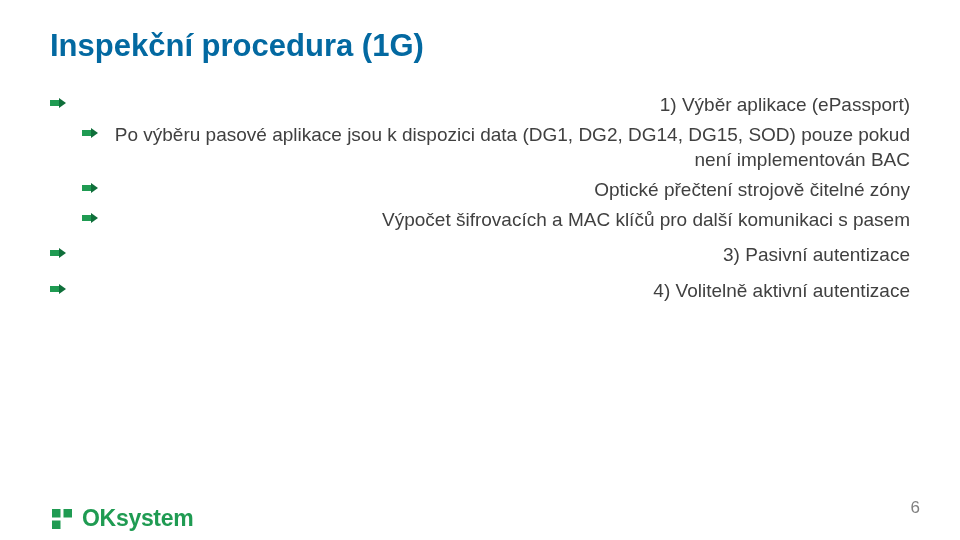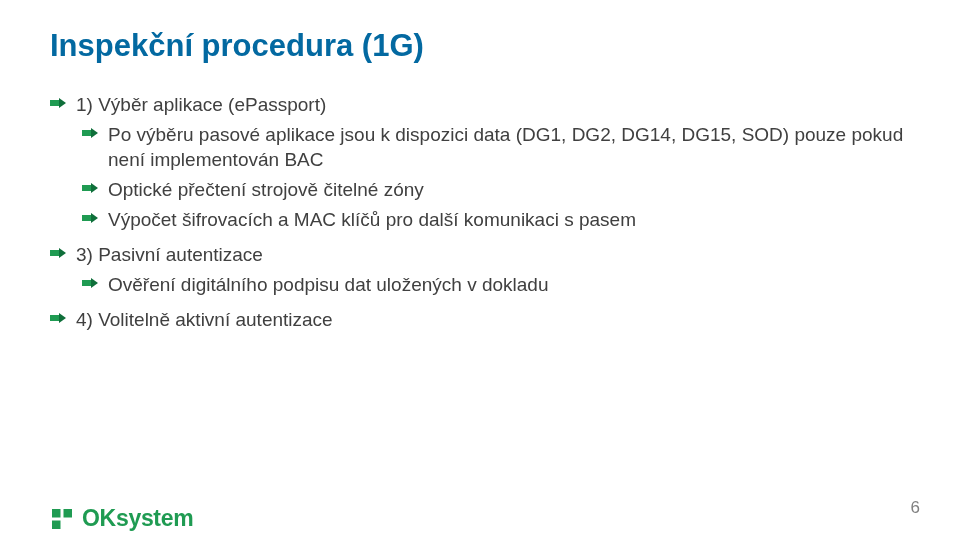--- a/index.html
+++ b/index.html
@@ -5,21 +5,21 @@
   * { margin: 0; padding: 0; box-sizing: border-box; }
   html, body { width: 960px; height: 540px; font-family: Arial, Helvetica, sans-serif; background: #fff; color: #3a3a3a; }
   .slide { position: relative; width: 960px; height: 540px; padding: 28px 50px 0 50px; }
   .title { font-size: 31px; font-weight: bold; color: #0369a1; margin-bottom: 28px; }
   .content { font-size: 19px; line-height: 1.35; color: #404040; }
   .item-l1 { display: flex; margin-bottom: 4px; margin-top: 10px; }
   .item-l1:first-child { margin-top: 0; }
   .item-l2 { display: flex; margin-bottom: 4px; padding-left: 32px; }
   .bullet { flex: 0 0 auto; margin-right: 10px; position: relative; top: 6px; }
   .bullet svg { display: block; }
-  .txt { flex: 1 1 auto; }
+  .txt { flex: 1 1 auto; text-align: right; }
   .footer { position: absolute; left: 50px; bottom: 8px; display: flex; align-items: center; }
   .logo-mark { width: 24px; height: 24px; margin-right: 8px; position: relative; }
   .logo-mark svg { display: block; }
   .logo-text { font-size: 23px; font-weight: bold; color: #1f9b52; letter-spacing: -0.3px; }
   .pagenum { position: absolute; right: 40px; bottom: 22px; font-size: 17px; color: #808080; }
 </style>
 </head>
 <body>
 
 <div class="slide">
@@ -64,29 +64,20 @@
       </div>
       <div class="item-l1">
         <span class="bullet">
           <svg width="16" height="10" viewBox="0 0 16 10">
             <rect x="0" y="2" width="9" height="6" fill="#1f9b52"></rect>
             <polygon points="9,0 16,5 9,10" fill="#0f6f3a"></polygon>
           </svg>
         </span>
         <span class="txt">3) Pasivní autentizace</span>
       </div>
-      <div class="item-l2">
-        <span class="bullet">
-          <svg width="16" height="10" viewBox="0 0 16 10">
-            <rect x="0" y="2" width="9" height="6" fill="#1f9b52"></rect>
-            <polygon points="9,0 16,5 9,10" fill="#0f6f3a"></polygon>
-          </svg>
-        </span>
-        <span class="txt">Ověření digitálního podpisu dat uložených v dokladu</span>
-      </div>
       <div class="item-l1">
         <span class="bullet">
           <svg width="16" height="10" viewBox="0 0 16 10">
             <rect x="0" y="2" width="9" height="6" fill="#1f9b52"></rect>
             <polygon points="9,0 16,5 9,10" fill="#0f6f3a"></polygon>
           </svg>
         </span>
         <span class="txt">4) Volitelně aktivní autentizace</span>
       </div>
     </div>

